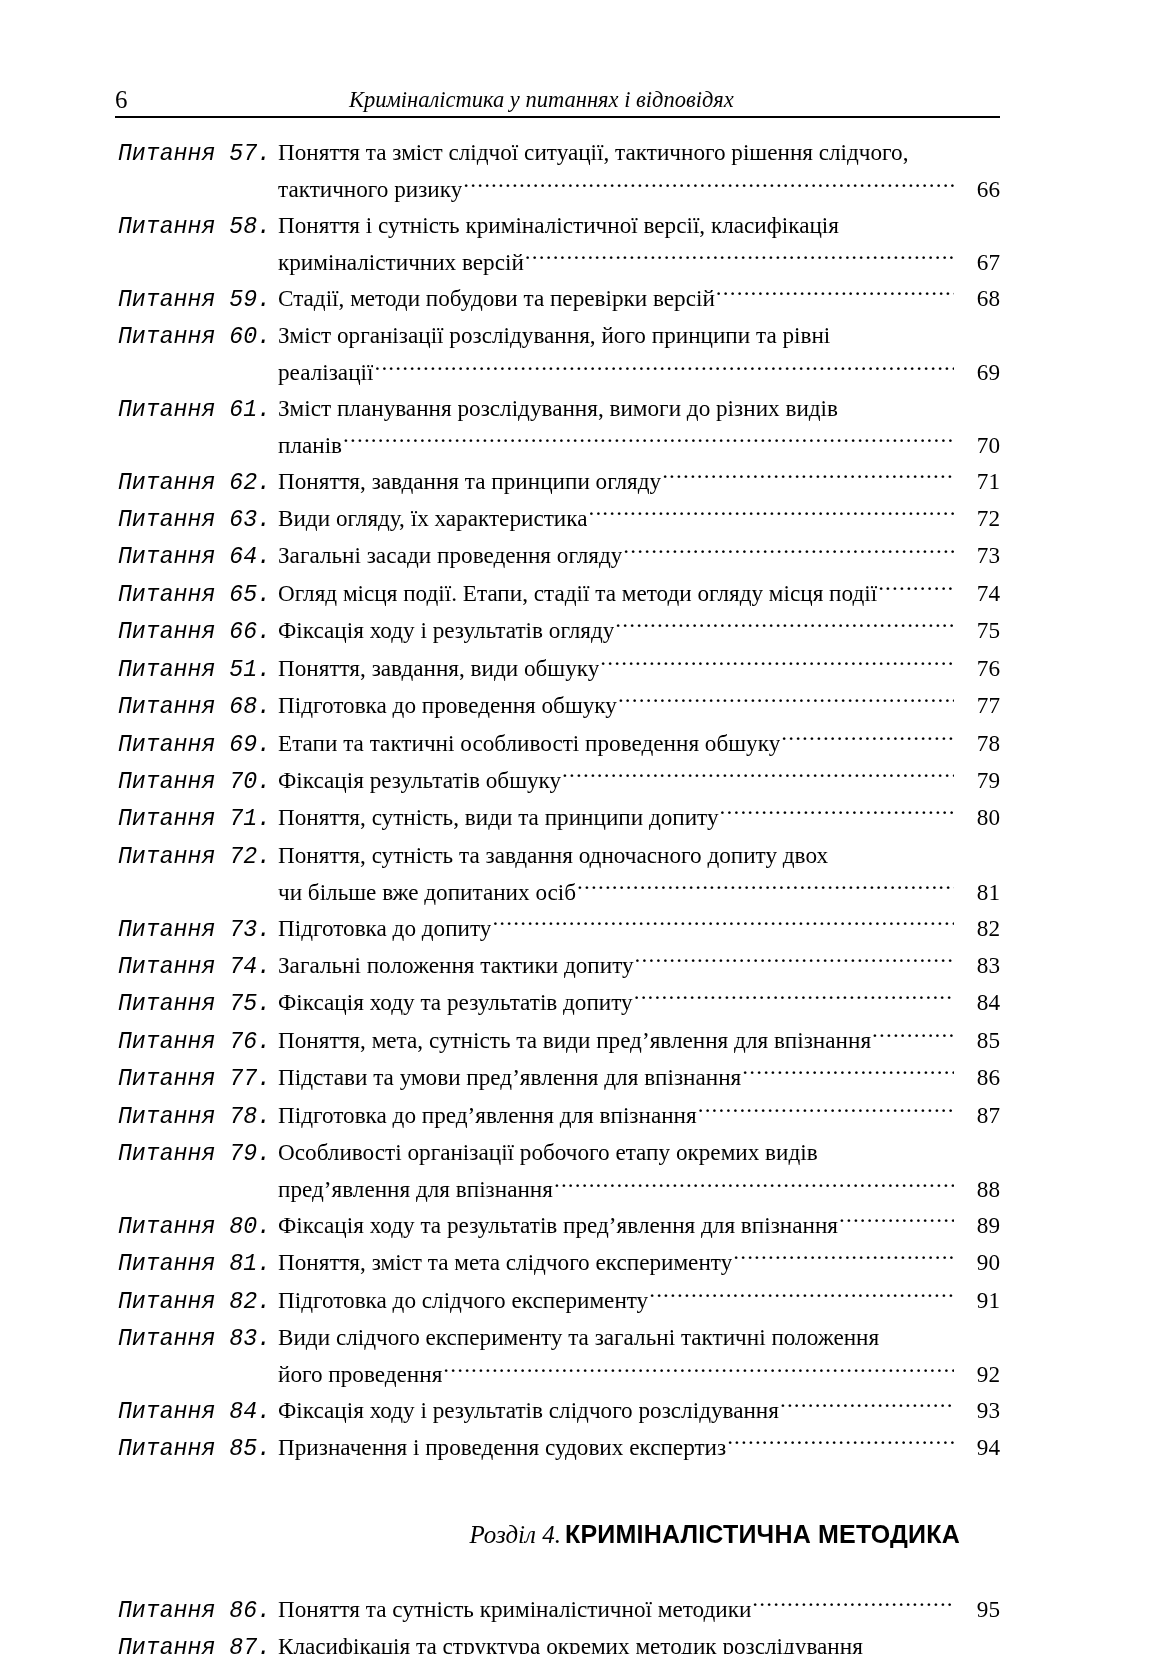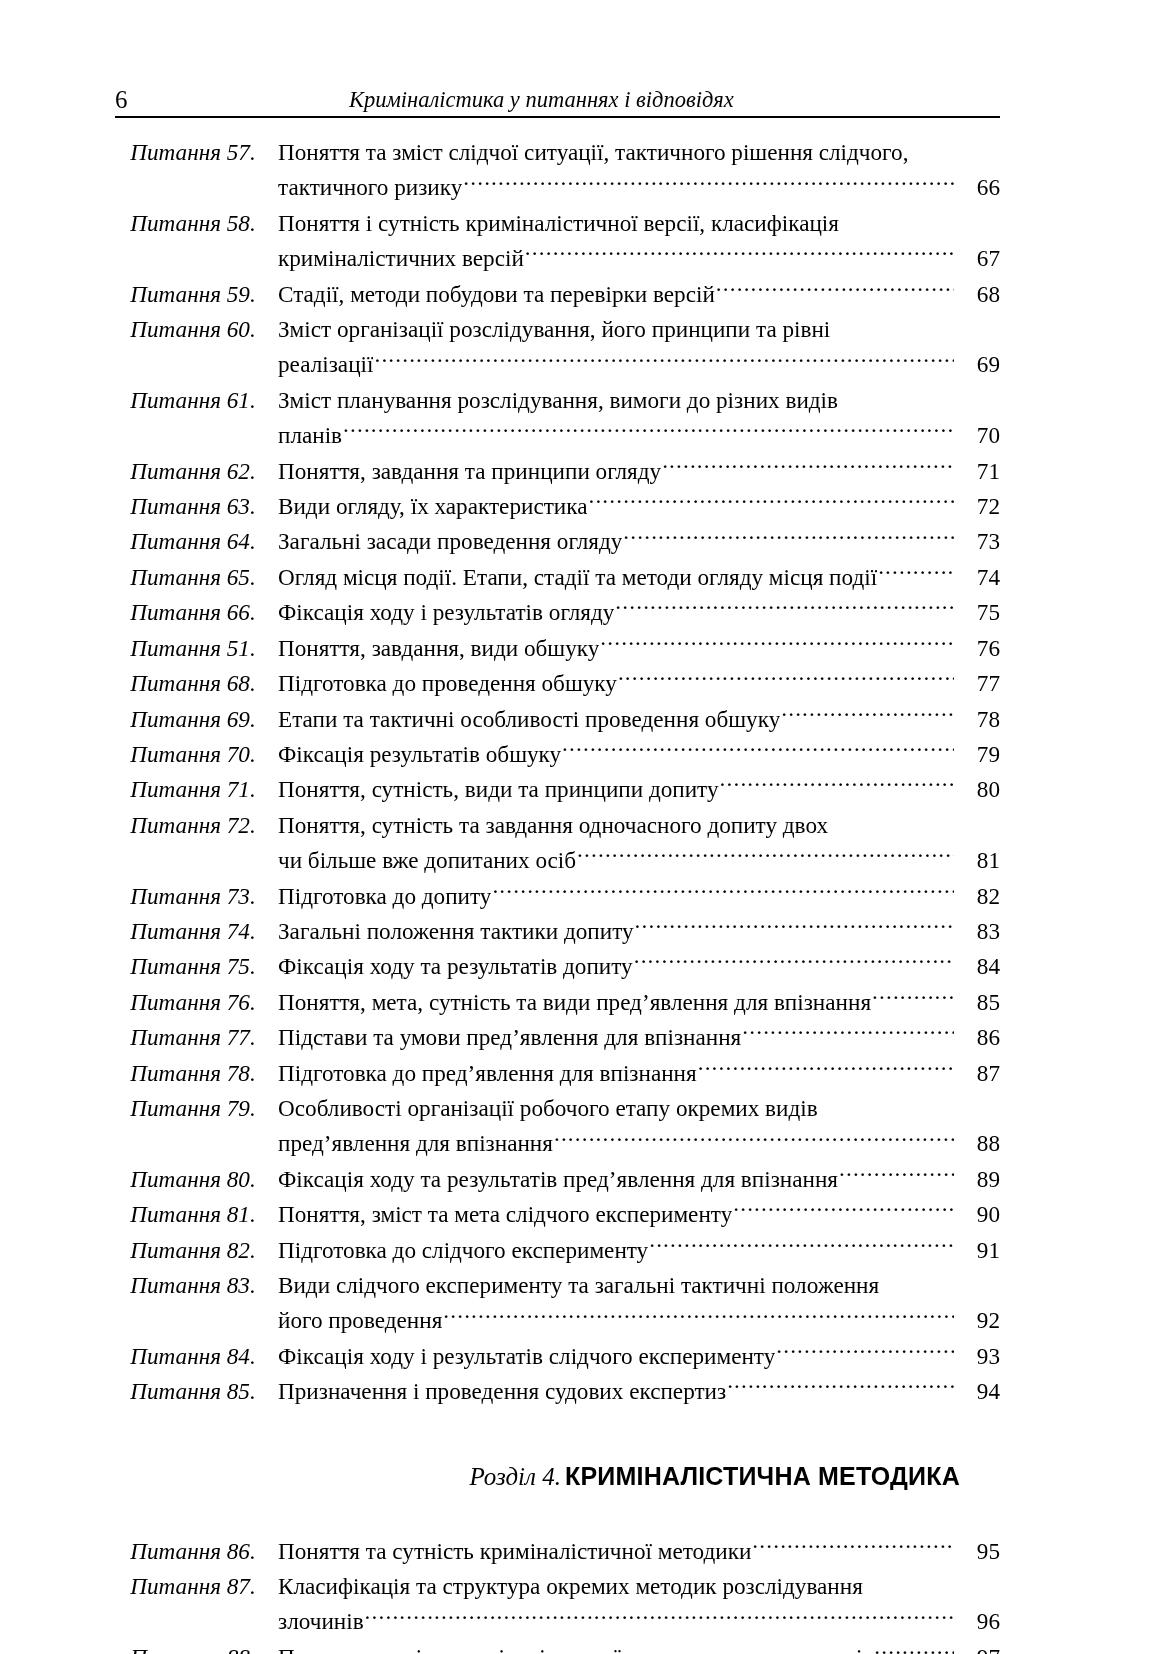--- a/index.html
+++ b/index.html
@@ -73,23 +73,23 @@
   .toc-row {
     display: flex;
     align-items: baseline;
     width: 100%;
     white-space: nowrap;
   }
 
   .toc-label {
     flex: 0 0 auto;
     font-style: italic;
-    font-family: Liberation Serif, serif;
+    font-family: Liberation Mono, monospace;
     padding-right: 7px;
-    text-align: center;
+    text-align: right;
     width: 163px;
     box-sizing: border-box;
   }
 
   
   .toc-indent {
     flex: 0 0 auto;
     width: 163px;
   }
 
@@ -408,21 +408,21 @@
         <div class="toc-row cont">
           <span class="toc-indent"></span>
           <span class="toc-text">його проведення</span>
           <span class="toc-leader"></span>
           <span class="toc-page">92</span>
         </div>
       </div>
       <div class="toc-entry">
         <div class="toc-row">
           <span class="toc-label">Питання 84.</span>
-          <span class="toc-text">Фіксація ходу і результатів слідчого експерименту</span>
+          <span class="toc-text">Фіксація ходу і результатів слідчого розслідування</span>
           <span class="toc-leader"></span>
           <span class="toc-page">93</span>
         </div>
       </div>
       <div class="toc-entry">
         <div class="toc-row">
           <span class="toc-label">Питання 85.</span>
           <span class="toc-text">Призначення і проведення судових експертиз</span>
           <span class="toc-leader"></span>
           <span class="toc-page">94</span>

